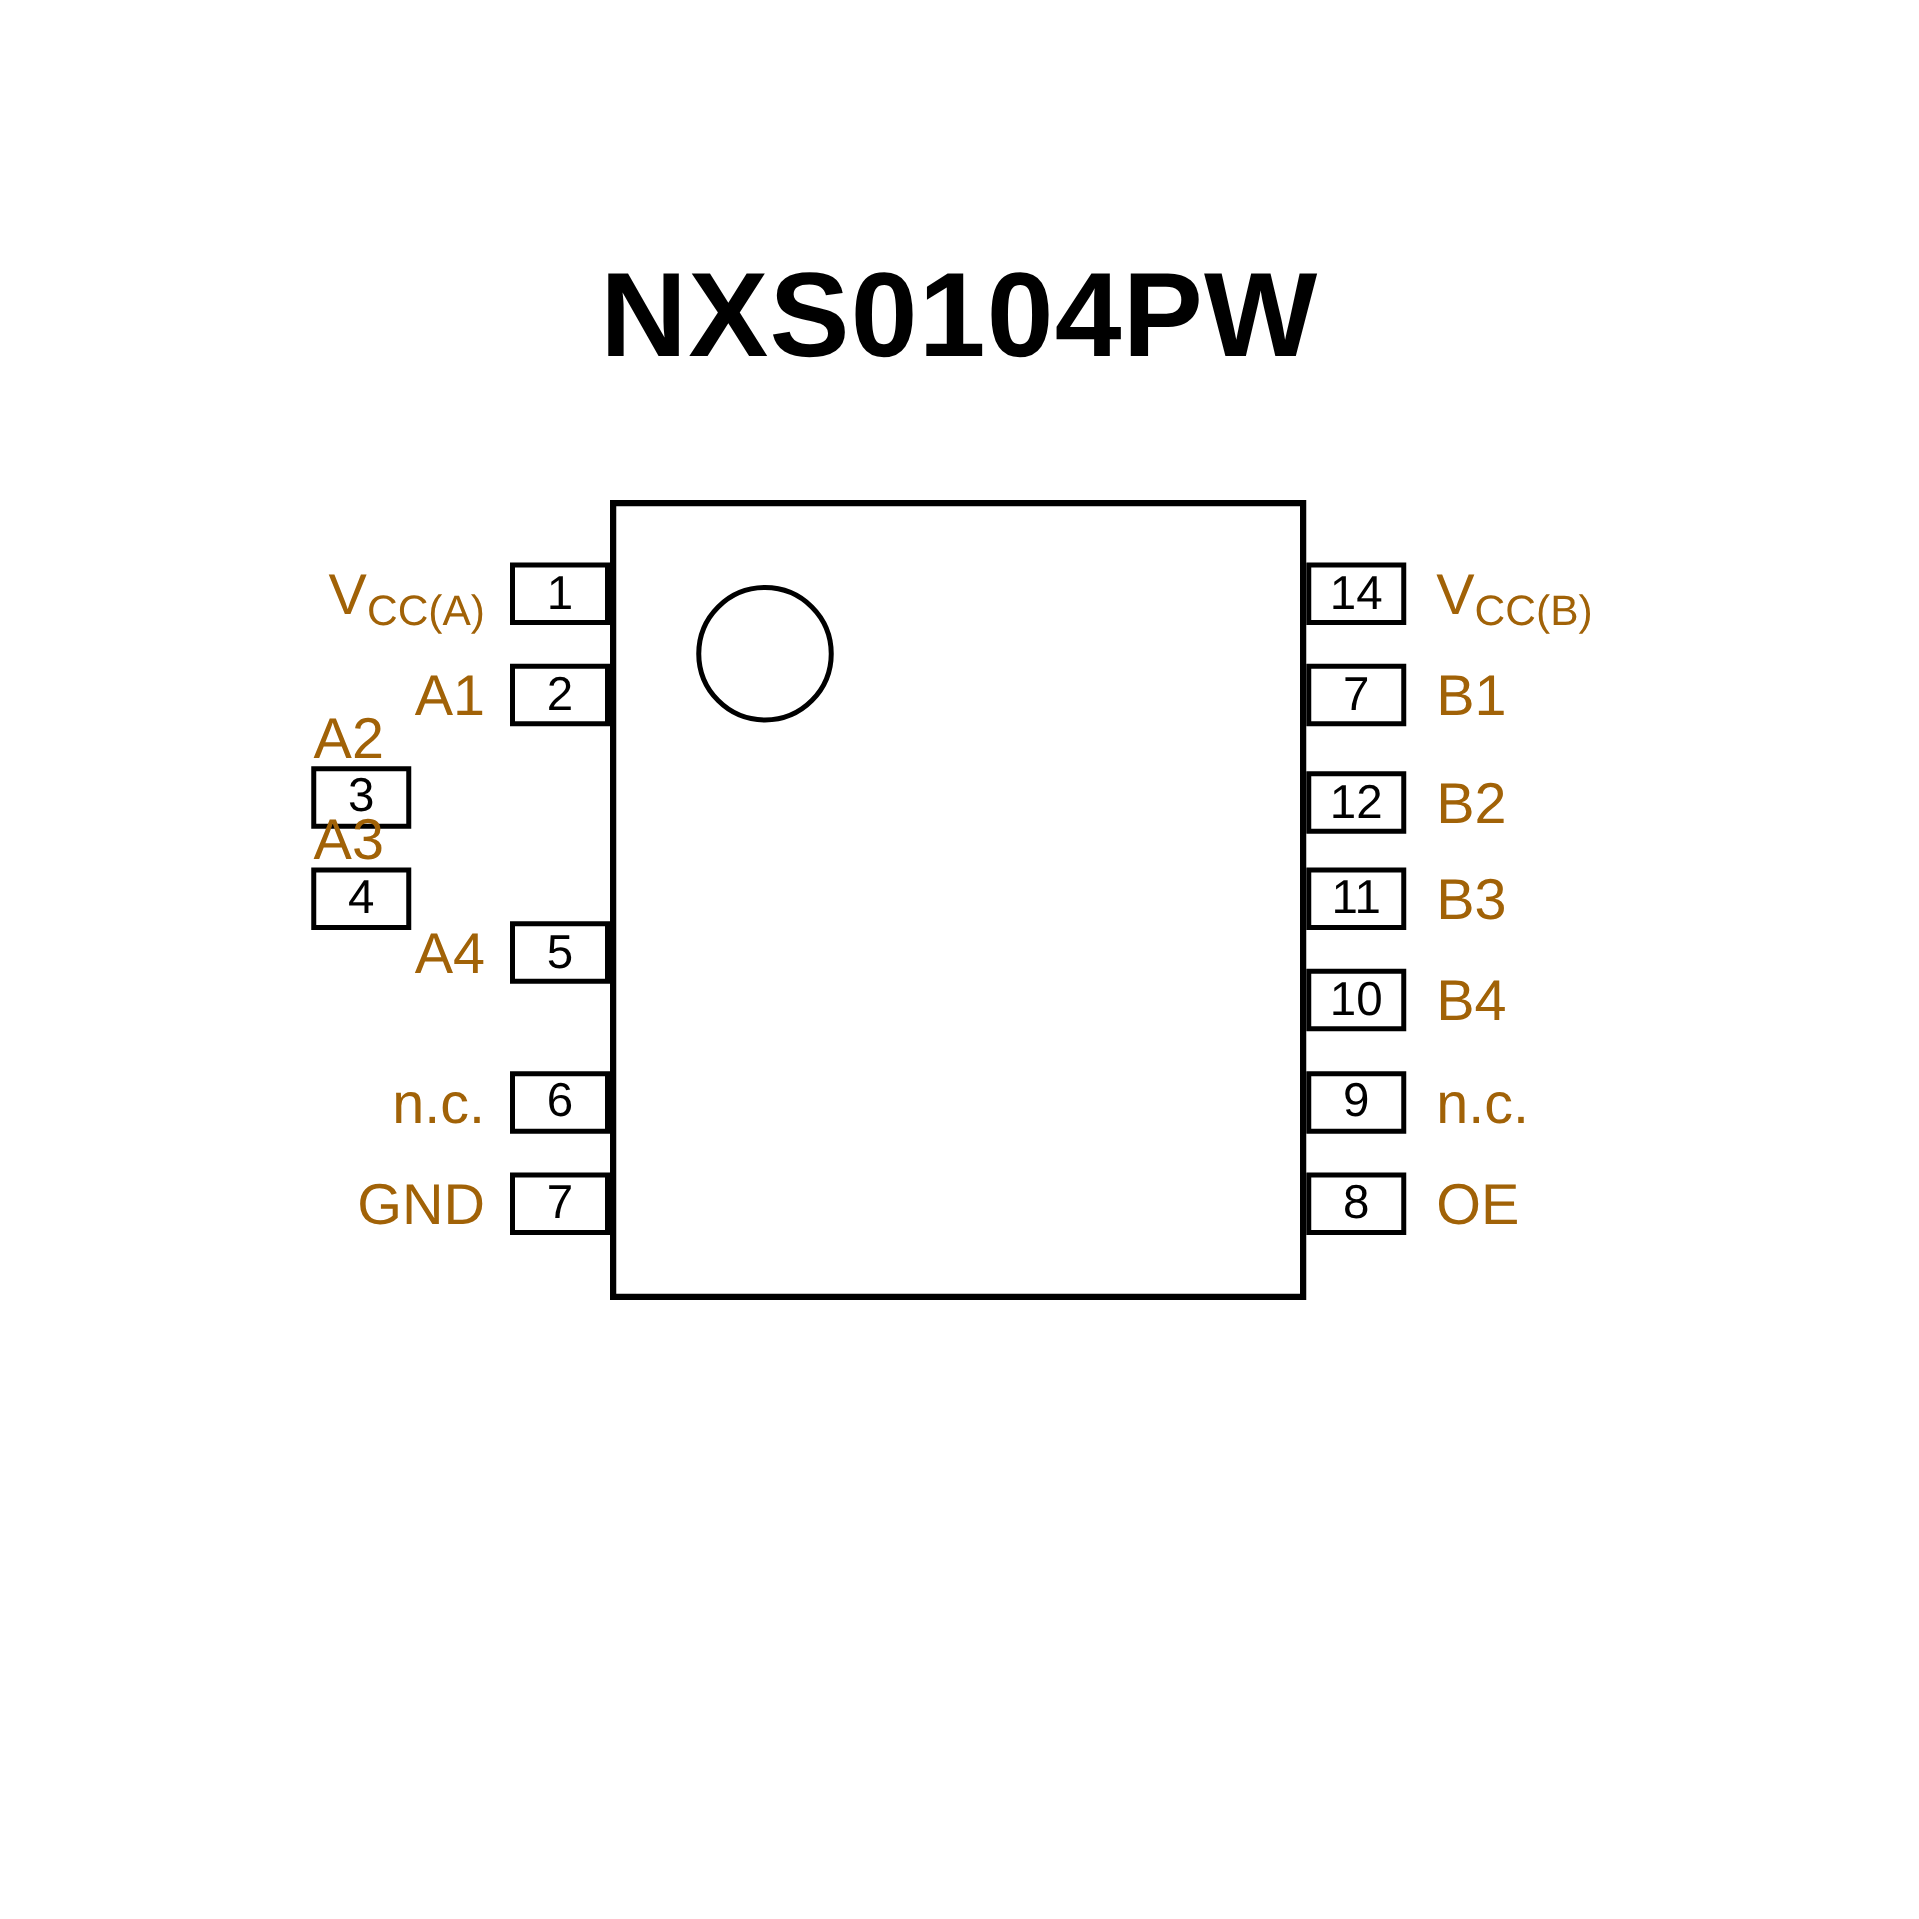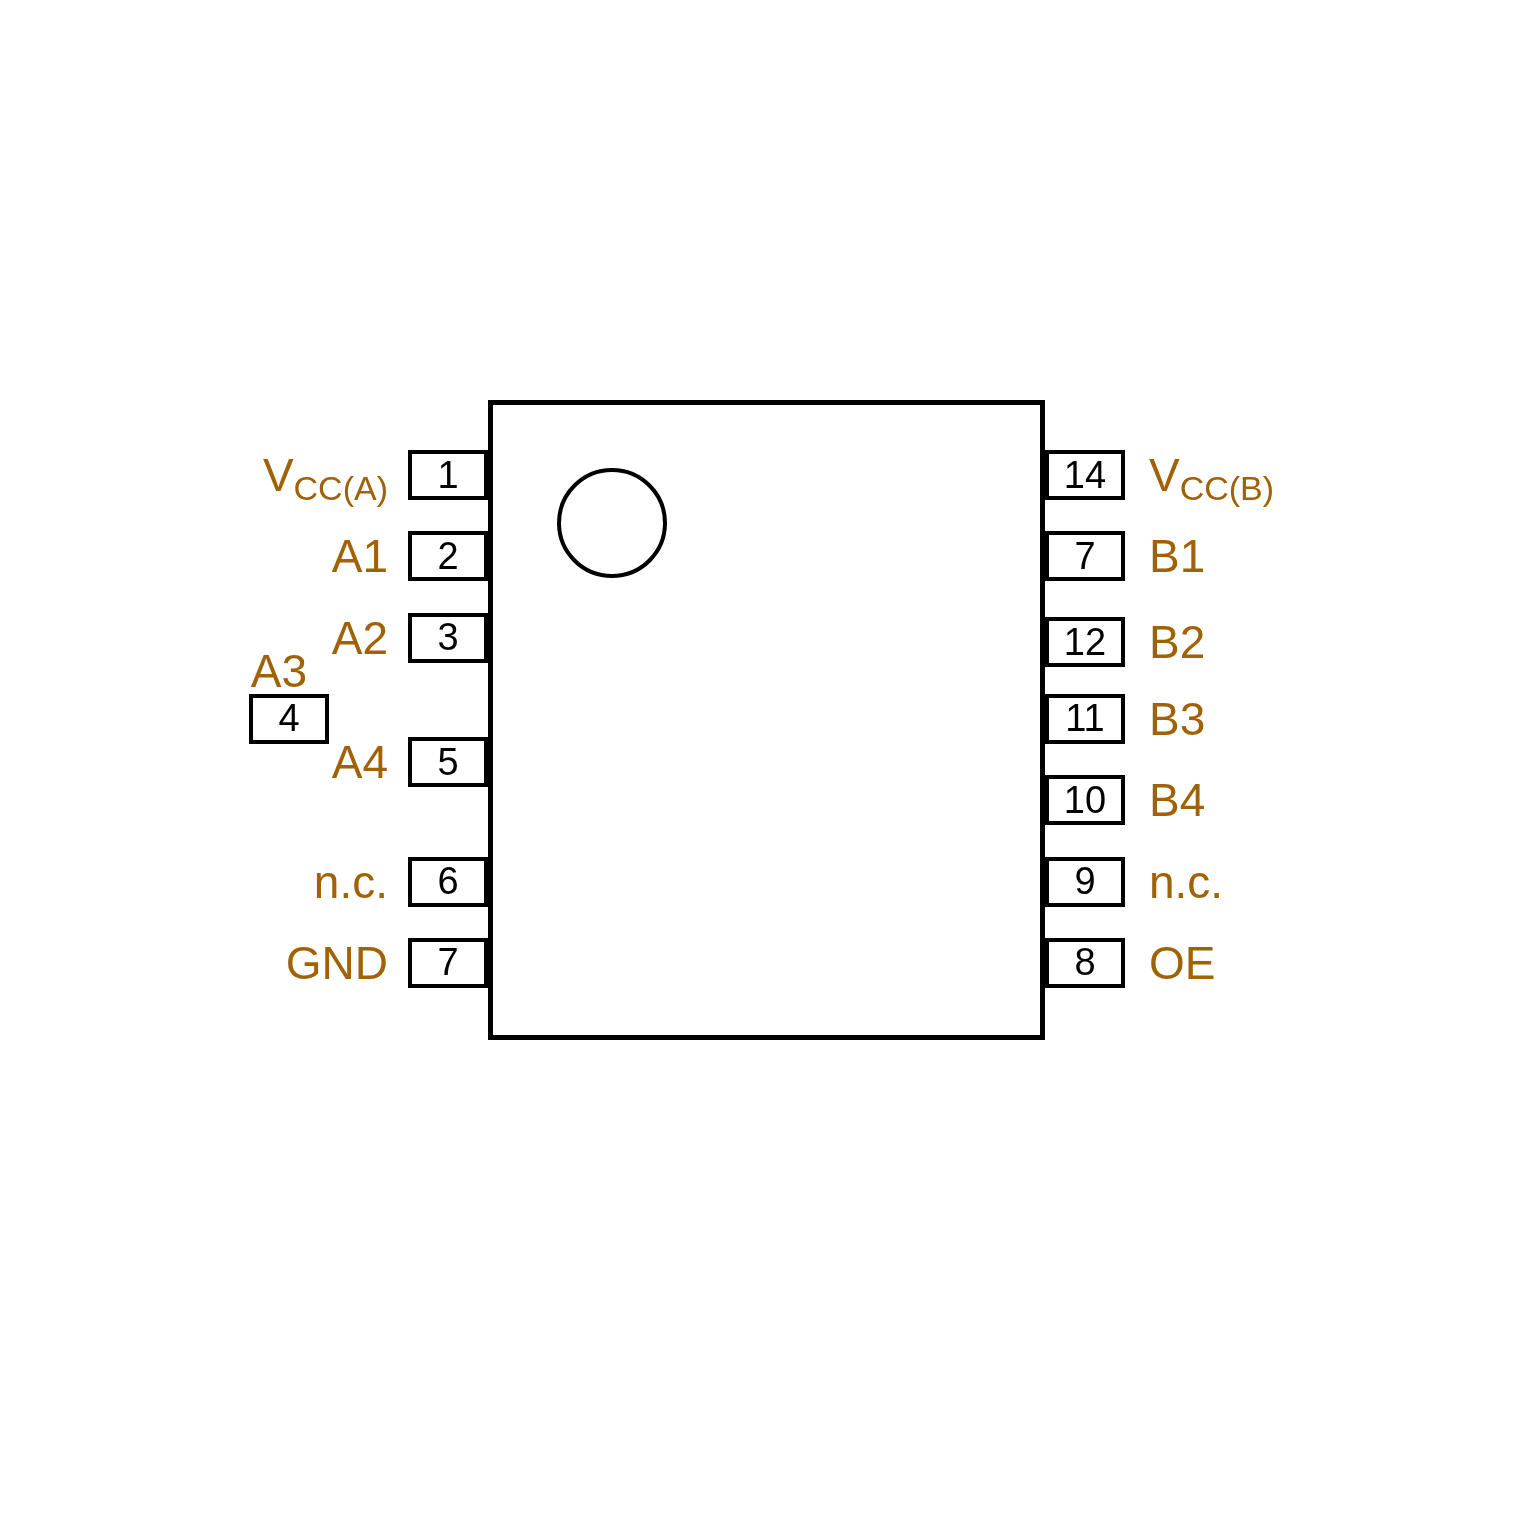--- a/index.html
+++ b/index.html
@@ -81,34 +81,35 @@
     vertical-align: baseline;
     position: relative;
     top: 9px;
     line-height: 0;
   }
 </style>
 </head>
 <body>
 
 <div id="canvas">
+  <div class="title">NXS0104PW</div>
 
   <div class="chip-body"></div>
   <div class="pin1-circle"></div>
 
   <div id="left-pins">
       <div class="pin-row left" style="top: 450px;">
         <span class="pin-label"><span>V</span><sub>CC(A)</sub></span>
         <span class="pin-box">1</span>
       </div>
       <div class="pin-row left" style="top: 531.3px;">
         <span class="pin-label">A1</span>
         <span class="pin-box">2</span>
       </div>
-      <div class="pin-row left" style="top: 612.6px;">
+      <div class="pin-row left" style="top: 612.6px; flex-direction: column;">
         <span class="pin-label">A2</span>
         <span class="pin-box">3</span>
       </div>
       <div class="pin-row left" style="top: 693.9px; flex-direction: column;">
         <span class="pin-label">A3</span>
         <span class="pin-box">4</span>
       </div>
       <div class="pin-row left" style="top: 737px;">
         <span class="pin-label">A4</span>
         <span class="pin-box">5</span>

